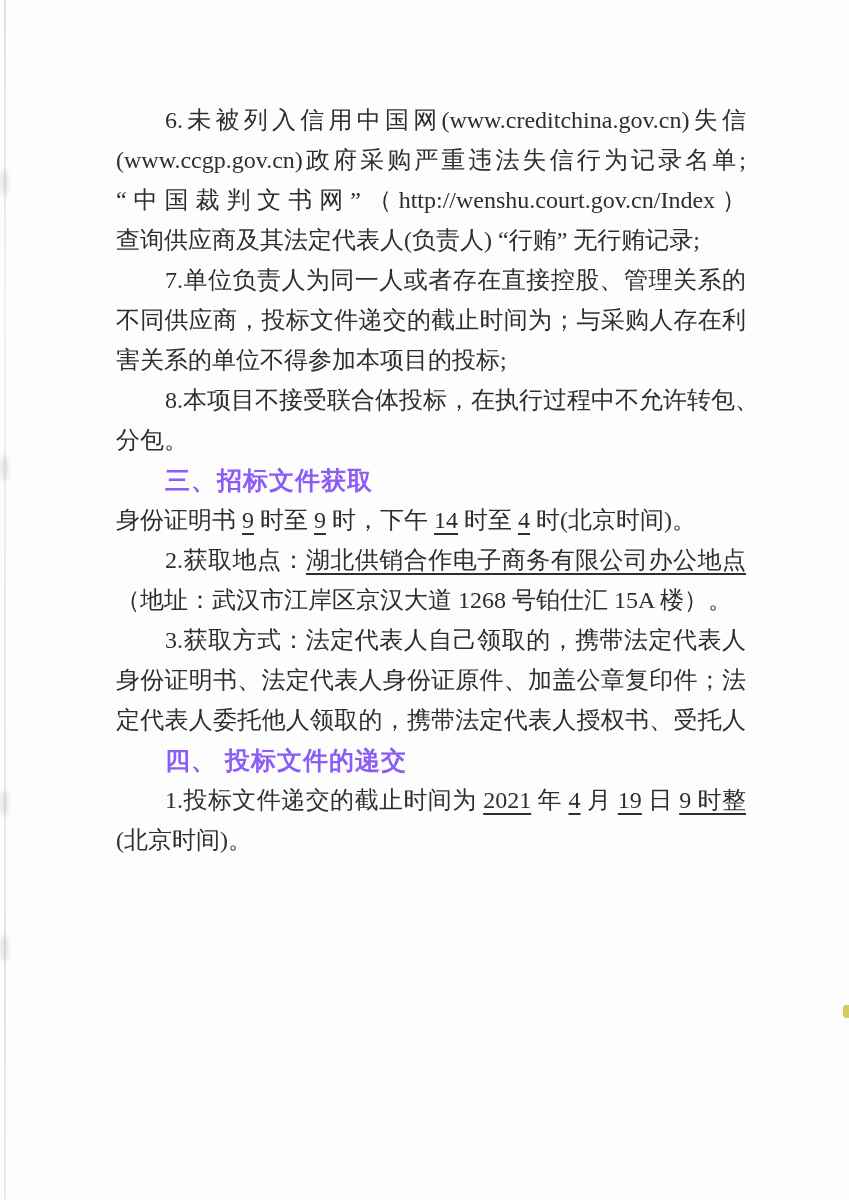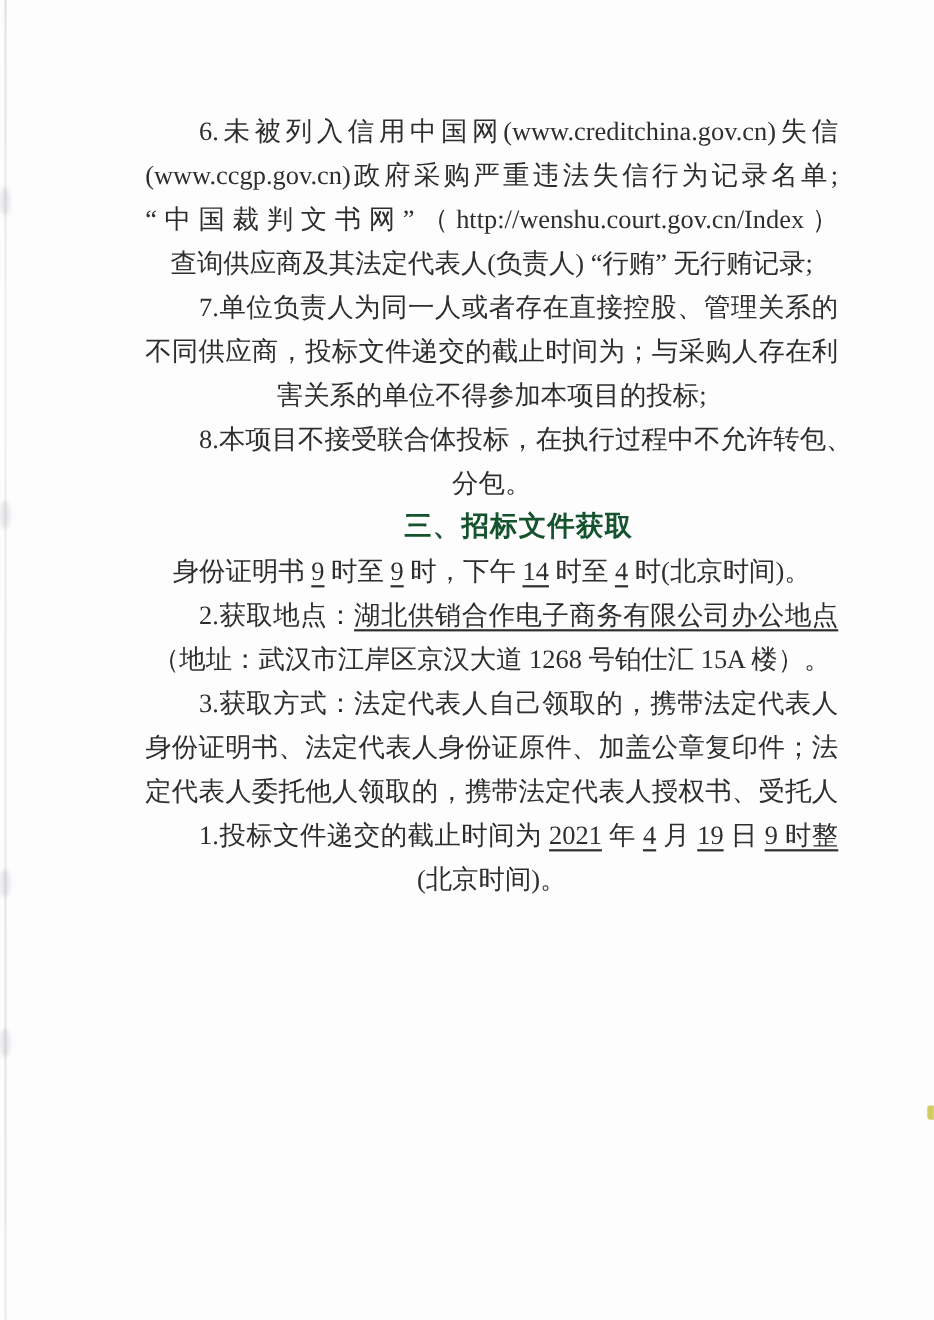--- a/index.html
+++ b/index.html
@@ -17,33 +17,32 @@
   }
   .smudge{
     position:absolute;left:0;width:9px;height:26px;border-radius:50%;
     background:rgba(125,130,142,.18);filter:blur(2px);
   }
   .speck{
     position:absolute;right:0;top:1005px;width:6px;height:13px;
     background:#c9c244;opacity:.85;border-radius:3px 0 0 3px;
   }
   .textblock{
-    position:absolute;left:132px;top:100px;width:630px;
+    position:absolute;left:116px;top:100px;width:630px;
     color:#2e2e2e;font-size:24px;line-height:40px;
   }
   .line{
     height:40px;white-space:nowrap;
     text-rendering:optimizeLegibility;
-    text-align:center;
   }
   .line.justify{text-align:justify;text-align-last:justify;}
   .line.indent{padding-left:49px;}
   .line.heading{
-    font-family:Liberation Mono, monospace;
-    font-weight:700;font-size:25px;color:#14532d;
+    font-family:Liberation Sans, sans-serif;
+    font-weight:700;font-size:25px;color:#8b5cf6;
     letter-spacing:1px;
   }
   .u{
     text-decoration:underline;
     text-underline-offset:5px;
     text-decoration-thickness:1.5px;
   }
 </style>
 </head>
 <body>
@@ -66,16 +65,17 @@
       <div class="line"><span>害关系的单位不得参加本项目的投标;</span></div>
       <div class="line indent justify"><span>8.本项目不接受联合体投标，在执行过程中不允许转包、</span></div>
       <div class="line"><span>分包。</span></div>
       <div class="line heading indent"><span>三、招标文件获取</span></div>
       <div class="line"><span>身份证明书 </span><span class="u">9</span><span> 时至 </span><span class="u">9</span><span> 时，下午 </span><span class="u">14</span><span> 时至 </span><span class="u">4</span><span> 时(北京时间)。</span></div>
       <div class="line indent justify"><span>2.获取地点：</span><span class="u">湖北供销合作电子商务有限公司办公地点</span></div>
       <div class="line"><span>（地址：武汉市江岸区京汉大道 1268 号铂仕汇 15A 楼）。</span></div>
       <div class="line indent justify"><span>3.获取方式：法定代表人自己领取的，携带法定代表人</span></div>
       <div class="line justify"><span>身份证明书、法定代表人身份证原件、加盖公章复印件；法</span></div>
       <div class="line justify"><span>定代表人委托他人领取的，携带法定代表人授权书、受托人</span></div>
+      <div class="line heading indent"><span>四、 投标文件的递交</span></div>
       <div class="line indent justify"><span>1.投标文件递交的截止时间为 </span><span class="u">2021</span><span> 年 </span><span class="u">4</span><span> 月 </span><span class="u">19</span><span> 日 </span><span class="u">9 时整</span></div>
       <div class="line"><span>(北京时间)。</span></div>
     </div>
 </div>
 
 </body></html>

